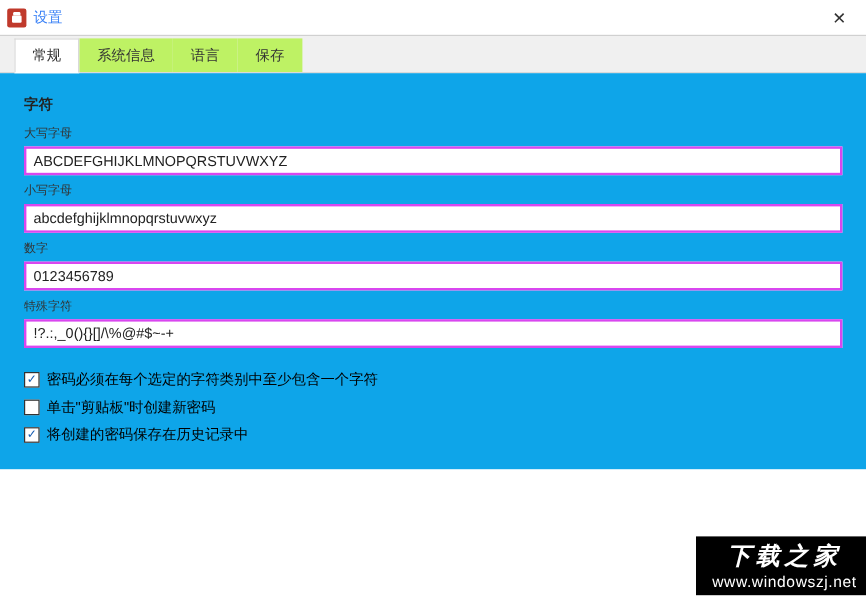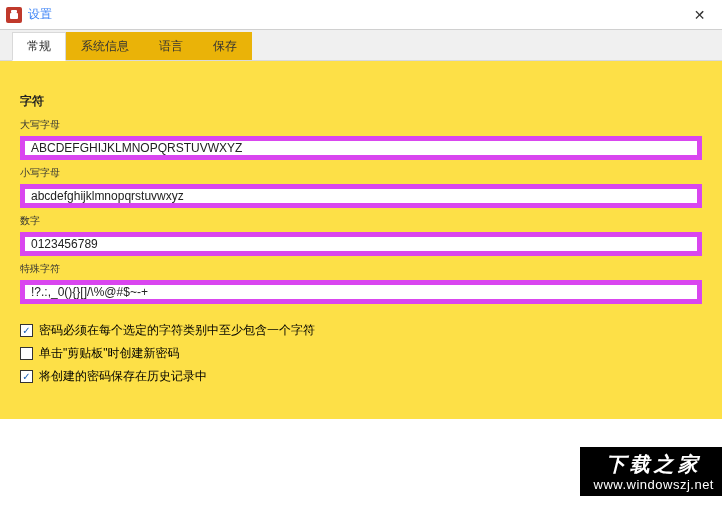--- a/index.html
+++ b/index.html
@@ -54,47 +54,47 @@
     height: 31px;
   }
   .tab {
     padding: 5px 14px 5px 14px;
     font-size: 12px;
     color: #333;
     cursor: pointer;
     border: 1px solid transparent;
     border-bottom: none;
     margin-right: 0px;
-    background: #eab308;
+    background: #bef264;
   }
   .tab.active {
     background: #fff;
     border: 1px solid #d9d9d9;
     border-bottom: 1px solid #fff;
     margin-bottom: -1px;
     position: relative;
   }
   .content {
-    padding: 28px 20px;
-    background: #fde047;
+    padding: 14px 20px;
+    background: #0ea5e9;
   }
   .section-title {
     font-weight: bold;
     font-size: 12px;
     margin: 4px 0 8px 0;
     color: #222;
   }
   .field-label {
     font-size: 10px;
     margin: 6px 0 4px 0;
     color: #333;
   }
   .text-input {
     width: 100%;
-    border: 5px solid #d946ef;
+    border: 2px solid #d946ef;
     padding: 4px 6px;
     font-size: 12px;
     font-family: inherit;
     color: #222;
     background: #fff;
     outline: none;
     height: 24px;
   }
   .options-block { margin-top: 18px; }
   .checkbox-row {

